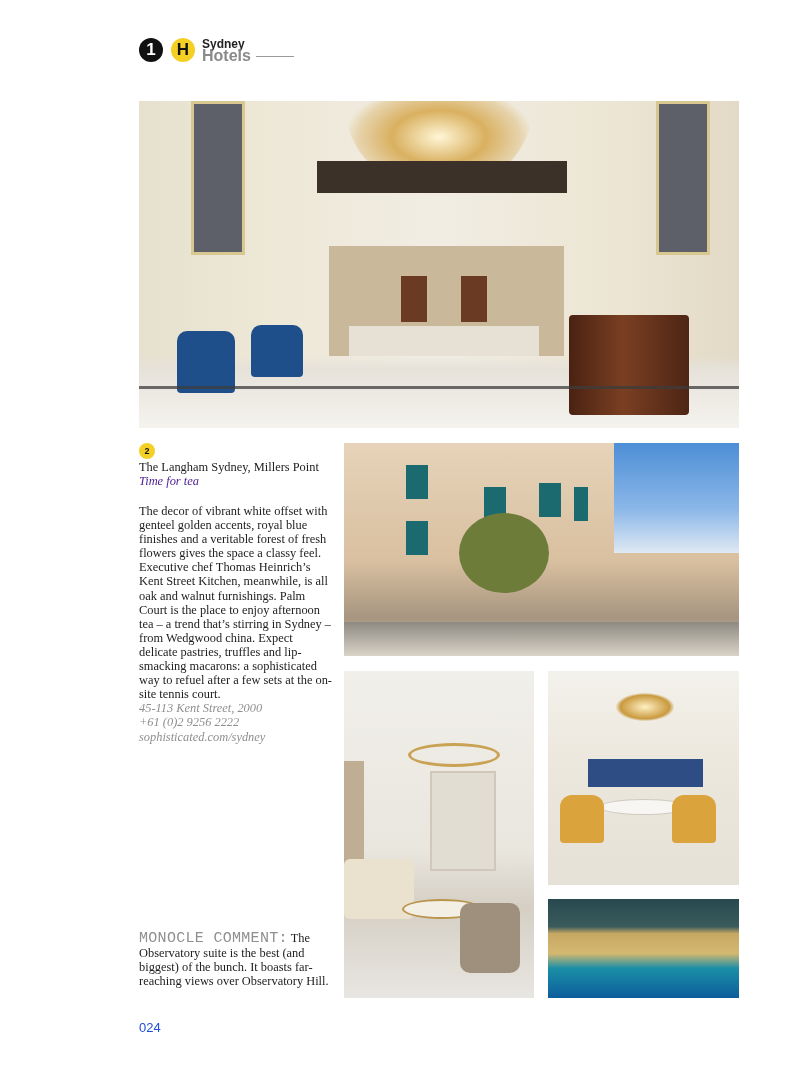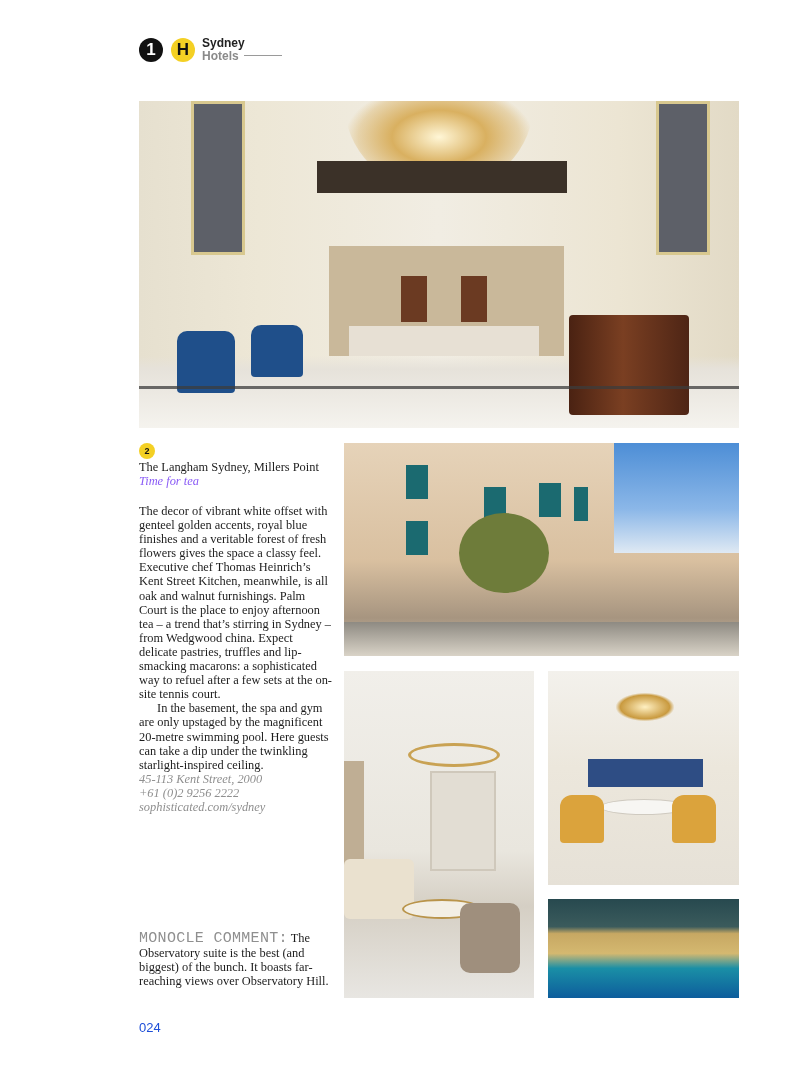--- a/index.html
+++ b/index.html
@@ -4,21 +4,21 @@
 <style>
   html, body { margin: 0; padding: 0; background: #ffffff; }
   body { width: 800px; height: 1066px; position: relative; overflow: hidden; font-family: "Liberation Serif", serif; }
 
   
   .hdr { position: absolute; left: 139px; top: 37px; height: 26px; display: flex; align-items: center; }
   .circ-num { width: 24px; height: 24px; border-radius: 50%; background: #111; color: #fff; font-family: "Liberation Sans", sans-serif; font-weight: bold; font-size: 17px; display: flex; align-items: center; justify-content: center; }
   .circ-h { width: 24px; height: 24px; border-radius: 50%; background: #f4d024; color: #111; font-family: "Liberation Sans", sans-serif; font-weight: bold; font-size: 17px; display: flex; align-items: center; justify-content: center; margin-left: 8px; }
   .hdr-text { margin-left: 7px; font-family: "Liberation Sans", sans-serif; font-weight: bold; line-height: 11px; }
   .hdr-city { font-size: 12px; color: #222; display: block; }
-  .hdr-sec { font-size: 12px; color: #8a8a8a; display: inline-block; }
+  .hdr-sec { font-size: 16px; color: #8a8a8a; display: inline-block; }
   .hdr-rule { display: inline-block; width: 38px; height: 1px; background: #9a9a9a; vertical-align: middle; margin-left: 5px; }
 
   
   .photo { position: absolute; overflow: hidden; }
   .hero { left: 139px; top: 101px; width: 600px; height: 327px;
     background:
       linear-gradient(180deg, rgba(255,255,255,0) 0%, rgba(255,255,255,0) 78%, rgba(230,226,218,1) 82%, rgba(245,243,238,1) 100%),
       linear-gradient(90deg, #e6e0cf 0%, #ede7d6 20%, #f1ede3 50%, #ece5d3 80%, #e2dac6 100%); }
   .hero .panel-l { position: absolute; left: 52px; top: 0; width: 48px; height: 148px; background: #5d6068; border: 3px solid #d8c88f; }
   .hero .panel-r { position: absolute; left: 517px; top: 0; width: 48px; height: 148px; background: #5d6068; border: 3px solid #d8c88f; }
@@ -54,21 +54,21 @@
   .resto .tbl { position: absolute; left: 52px; top: 128px; width: 86px; height: 14px; border-radius: 50%; background: #f7f6f3; border: 1px solid #cfcac0; }
   .resto .yc { position: absolute; top: 124px; width: 44px; height: 48px; background: #dba33c; border-radius: 12px 12px 4px 4px; }
 
   .pool { left: 548px; top: 899px; width: 191px; height: 99px;
     background: linear-gradient(180deg, #27494f 0%, #3b5b5c 28%, #c7a863 35%, #d4b870 55%, #1a8fa6 70%, #0d5d9c 100%); }
 
   
   .col { position: absolute; left: 139px; width: 195px; color: #1c1c1c; font-size: 12.4px; line-height: 14.1px; }
   .badge { position: absolute; left: 139px; top: 443px; width: 16px; height: 16px; border-radius: 50%; background: #f4d024; color: #111; font-family: "Liberation Sans", sans-serif; font-weight: bold; font-size: 9px; display: flex; align-items: center; justify-content: center; }
   .title { top: 460px; }
-  .subtitle { top: 474px; color: #8b5cf6; font-style: italic; }
+  .subtitle { top: 474px; color: #4c1d95; font-style: italic; }
   .body { top: 504px; }
   .body p { margin: 0; }
   .body p + p { text-indent: 18px; }
   .addr { color: #8f8f8f; font-style: italic; display: block; }
   .comment { top: 931px; }
   .cm-label { color: #8f8f8f; font-size: 15px; letter-spacing: 0.3px; font-family: Liberation Mono, monospace; }
   .pageno { position: absolute; left: 139px; top: 1020px; font-family: "Liberation Sans", sans-serif; font-size: 13px; color: #1d4ed8; }
 </style>
 </head>
 <body>
@@ -127,21 +127,20 @@
 </div>
 
 <div class="photo pool" title="Basement swimming pool under starlight-inspired ceiling"></div>
 
 <div class="badge">2</div>
 <div class="col title">The Langham Sydney, Millers Point</div>
 <div class="col subtitle">Time for tea</div>
 
 <div class="col body">
   <p>The decor of vibrant white offset with genteel golden accents, royal blue finishes and a veritable forest of fresh flowers gives the space a classy feel. Executive chef Thomas Heinrich’s Kent Street Kitchen, meanwhile, is all oak and walnut furnishings. Palm Court is the place to enjoy afternoon tea – a trend that’s stirring in Sydney – from Wedgwood china. Expect delicate pastries, truffles and lip-smacking macarons: a sophisticated way to refuel after a few sets at the on-site tennis court.</p>
-  <p>In the basement, the spa and gym are only upstaged by the magnificent 20-metre swimming pool. Here guests can take a dip under the twinkling starlight-inspired ceiling.</p>
   <span class="addr">45-113 Kent Street, 2000</span>
   <span class="addr">+61 (0)2 9256 2222</span>
   <span class="addr">sophisticated.com/sydney</span>
 </div>
 
 <div class="col comment">
   <span class="cm-label">MONOCLE COMMENT:</span>
   <span>The Observatory suite is the best (and biggest) of the bunch. It boasts far-reaching views over Observatory Hill.</span>
 </div>
 

